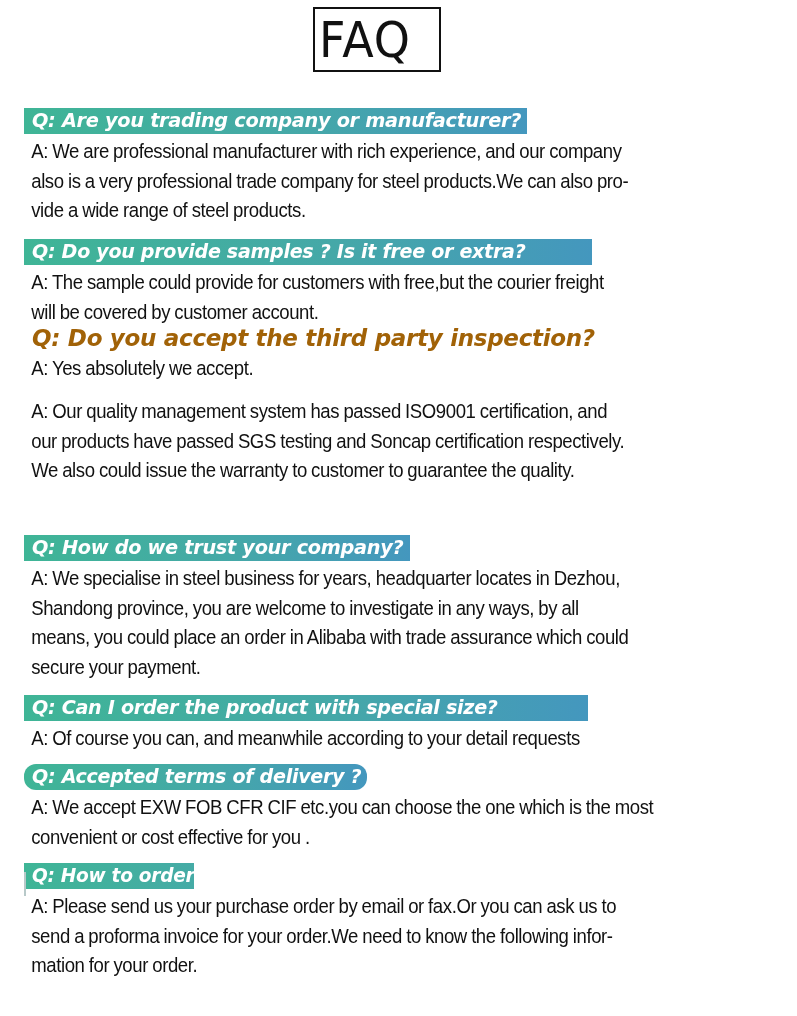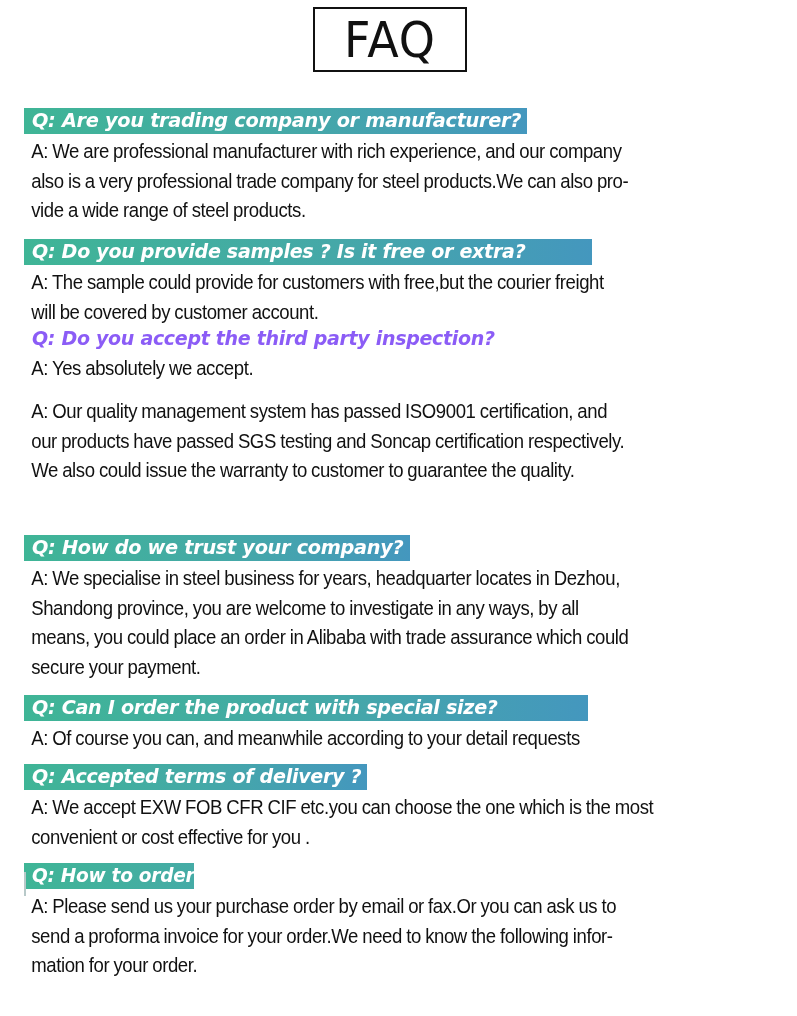--- a/index.html
+++ b/index.html
@@ -12,27 +12,27 @@
       height: 1016px;
       position: relative;
       overflow: hidden;
       font-family: "Liberation Sans", "DejaVu Sans", sans-serif;
       color: #111111;
     }
     .title-box {
       position: absolute;
       left: 313px;
       top: 7px;
-      width: 154px;
+      width: 128px;
       height: 65px;
       border: 2px solid #111111;
       box-sizing: border-box;
       display: flex;
       align-items: center;
-      justify-content: center;
+      justify-content: flex-start;
     }
     .title-text {
       font-family: "DejaVu Sans", sans-serif;
       font-size: 50px;
       font-weight: 400;
       letter-spacing: 1px;
       color: #111111;
       line-height: 1;
       transform: scaleX(0.92);
     }
@@ -63,25 +63,25 @@
     }
     .q-bar .q-text {
       display: inline-block;
       transform-origin: left center;
     }
     .q-plain {
       display: inline-block;
       height: 26px;
       line-height: 26px;
       padding: 0 8px;
-      color: #8b5cf6;
+      color: #a16207;
       font-family: "DejaVu Sans", sans-serif;
       font-style: italic;
       font-weight: bold;
-      font-size: 19px;
+      font-size: 23px;
       white-space: nowrap;
       letter-spacing: -0.3px;
     }
     .answer {
       margin: 0;
       padding: 2px 0 0 8px;
       font-family: "Liberation Sans", sans-serif;
       font-size: 20.5px;
       line-height: 29.6px;
       color: #111111;
@@ -166,21 +166,21 @@
   <div class="faq-item" style="position:absolute; top:587px; left:0;">
     <div class="q-bar" style="width:564px;">
       <span class="q-text" style="transform: scaleX(0.981);">Q: Can I order the product with special size?</span>
     </div>
     <div class="answer">
       <span class="line">A: Of course you can, and meanwhile according to your detail requests</span>
     </div>
   </div>
 
   <div class="faq-item" style="position:absolute; top:656px; left:0;">
-    <div class="q-bar" style="width:343px;">
+    <div class="q-bar" style="width:343px;border-radius:12px;">
       <span class="q-text" style="transform: scaleX(0.979);">Q: Accepted terms of delivery ?</span>
     </div>
     <div class="answer">
       <span class="line">A: We accept EXW FOB CFR CIF etc.you can choose the one which is the most</span>
       <span class="line">convenient or cost effective for you .</span>
     </div>
   </div>
 
   <div class="faq-item" style="position:absolute; top:755px; left:0;">
     <div class="q-bar" style="width:170px; background: linear-gradient(90deg, #3fb596 0%, #45aba6 100%);">

